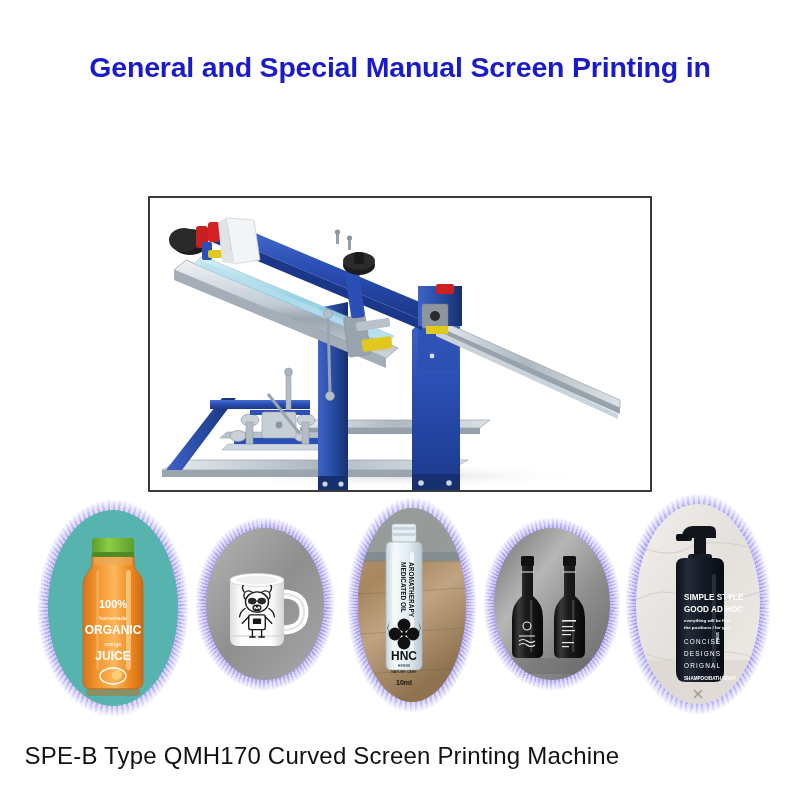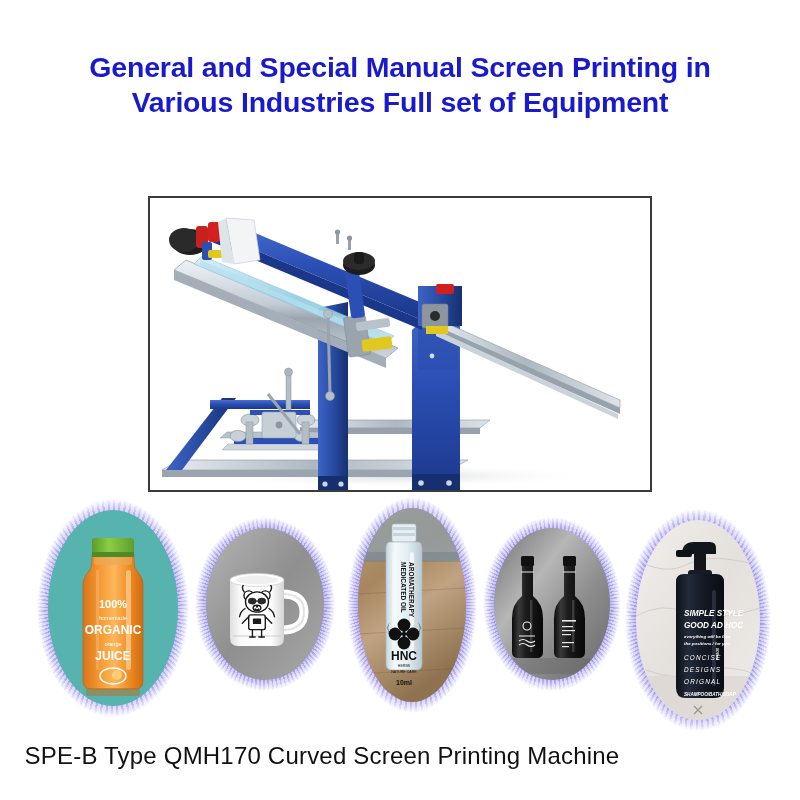--- a/index.html
+++ b/index.html
@@ -73,21 +73,20 @@
   svg{display:block;}
   .txt-tiny{font-family:"Liberation Sans", sans-serif;}
 </style>
 </head>
 <body>
 
 <div class="page">
 
   <div class="title-block">
     <span class="title-line">General and Special Manual Screen Printing in</span>
-    <span class="title-line">Various Industries Full set of Equipment</span>
   </div>
 
   <div class="hero-frame">
     <div class="hero-inner">
       <svg width="500" height="292" viewBox="0 0 500 292" xmlns="http://www.w3.org/2000/svg">
         <defs>
           <linearGradient id="alu" x1="0" y1="0" x2="0" y2="1">
             <stop offset="0" stop-color="#eef2f5"></stop>
               <stop offset="0.45" stop-color="#c3ccd5"></stop>
             <stop offset="0.6" stop-color="#9aa5b0"></stop>
@@ -432,21 +431,21 @@
               <rect x="68" y="114" width="12" height="1.2"></rect>
               <rect x="68" y="118" width="7" height="1.2"></rect>
             </g>
           </g>
 
           <rect x="16" y="130" width="80" height="16" fill="#5e5e5e" opacity="0.35"></rect>
         </svg>
       </div>
     </div>
 
-    <div class="oval-wrap" style="left:636px;top:22px;width:124px;height:200px;font-style:italic;">
+    <div class="oval-wrap" style="left:636px;top:6px;width:124px;height:200px;">
       <div class="glow"></div>
       <div class="oval">
         <svg width="124" height="200" viewBox="0 0 124 200">
           <defs>
             <linearGradient id="marble" x1="0" y1="0" x2="1" y2="1">
               <stop offset="0" stop-color="#f2efec"></stop>
                 <stop offset="0.5" stop-color="#e4e0dc"></stop>
               <stop offset="1" stop-color="#efece8"></stop>
             </linearGradient>
             <linearGradient id="pbody" x1="0" y1="0" x2="1" y2="0">

